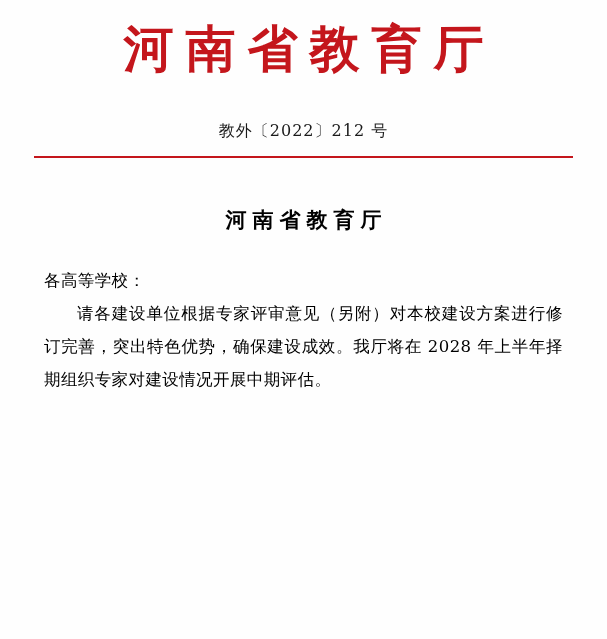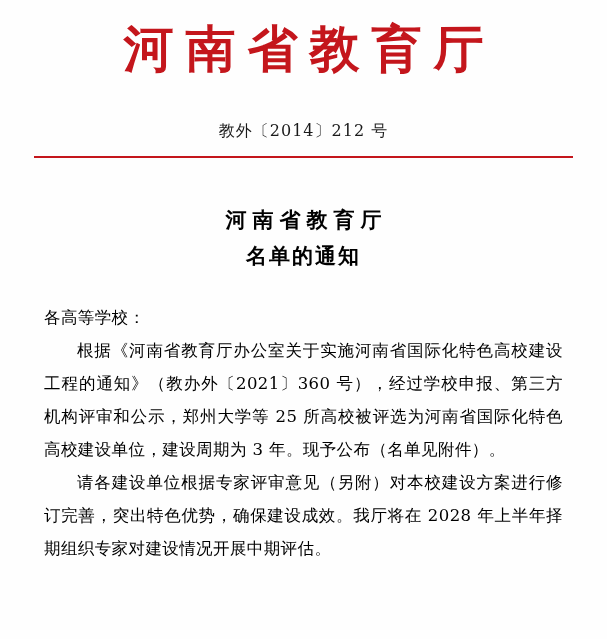--- a/index.html
+++ b/index.html
@@ -90,28 +90,26 @@
 </style>
 </head>
 <body>
 
 <div class="page">
 
   <div class="masthead">
     <div class="masthead-title">河南省教育厅</div>
   </div>
 
-  <div class="doc-number">教外〔2014〕212 号</div>
+  <div class="doc-number">教外〔2022〕212 号</div>
 
   <div class="red-rule"></div>
 
   <div class="title-block">
     <div class="title-line org">河南省教育厅</div>
-    <div class="title-line">名单的通知</div>
   </div>
 
   <div class="body-block">
     <p class="salutation para" style="text-indent:0">各高等学校：</p>
-    <p class="para">根据《河南省教育厅办公室关于实施河南省国际化特色高校建设工程的通知》（教办外〔2021〕360 号），经过学校申报、第三方机构评审和公示，郑州大学等 25 所高校被评选为河南省国际化特色高校建设单位，建设周期为 3 年。现予公布（名单见附件）。</p>
     <p class="para">请各建设单位根据专家评审意见（另附）对本校建设方案进行修订完善，突出特色优势，确保建设成效。我厅将在 2028 年上半年择期组织专家对建设情况开展中期评估。</p>
   </div>
 
 </div>
 
 </body></html>

